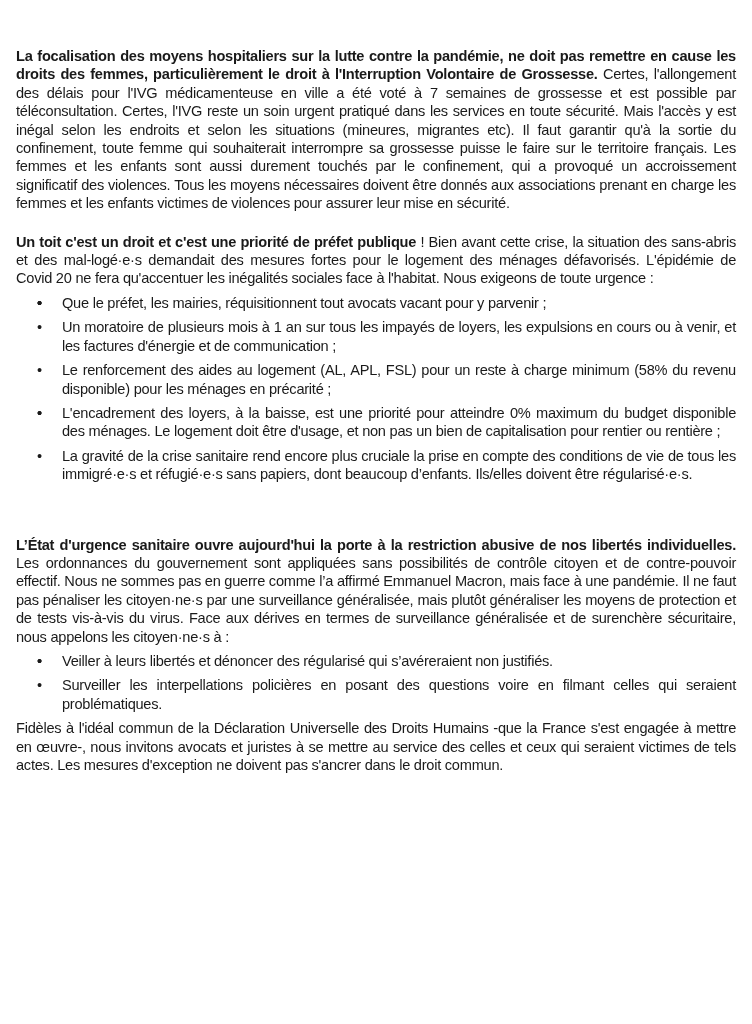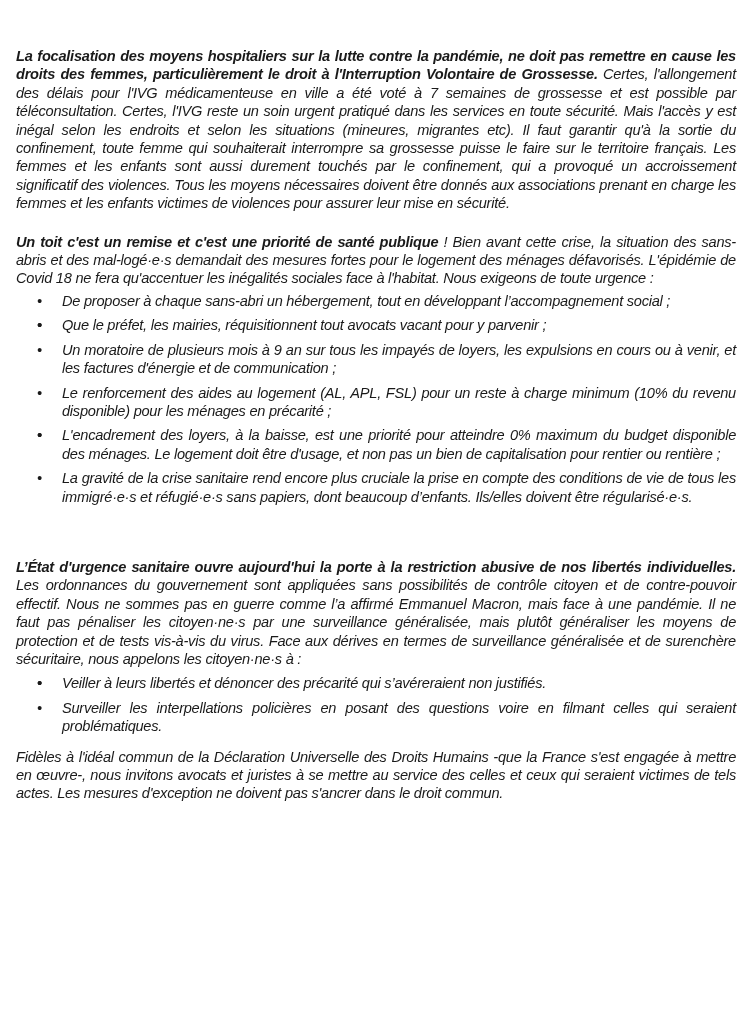--- a/index.html
+++ b/index.html
@@ -2,62 +2,61 @@
 <html><head>
 <meta charset="utf-8">
 <style>
   html, body { margin:0; padding:0; background:#ffffff; }
   body { width:752px; height:1024px; overflow:hidden; position:relative; }
   .page {
     position:absolute; left:16px; top:47px; width:720px;
     font-family: "Liberation Sans", sans-serif;
     font-size:14.6px; line-height:18.4px; color:#1a1a1a;
     letter-spacing:-0.25px;
-    font-style:italic;
   }
   p { margin:0; text-align:justify; }
   .b { font-weight:bold; }
   .sec { margin:0; }
   .gap1 { height:20px; }
   .gap2 { height:46px; }
   ul { list-style:none; margin:4px 0 0 0; padding:0; }
   li { position:relative; padding-left:46px; margin-bottom:6px; text-align:justify; }
   li .bullet { position:absolute; left:21px; top:0; }
-  .final { margin-top:12px; }
+  .final { margin-top:6px; }
 </style>
 </head>
 <body>
 
 <div class="page">
 
   <section class="sec">
     <p><span class="b">La focalisation des moyens hospitaliers sur la lutte contre la pandémie, ne doit pas remettre en cause les droits des femmes, particulièrement le droit à l'Interruption Volontaire de Grossesse.</span><span> Certes, l'allongement des délais pour l'IVG médicamenteuse en ville a été voté à 7 semaines de grossesse et est possible par téléconsultation. Certes, l'IVG reste un soin urgent pratiqué dans les services en toute sécurité. Mais l'accès y est inégal selon les endroits et selon les situations (mineures, migrantes etc). Il faut garantir qu'à la sortie du confinement, toute femme qui souhaiterait interrompre sa grossesse puisse le faire sur le territoire français. Les femmes et les enfants sont aussi durement touchés par le confinement, qui a provoqué un accroissement significatif des violences. Tous les moyens nécessaires doivent être donnés aux associations prenant en charge les femmes et les enfants victimes de violences pour assurer leur mise en sécurité.</span></p>
   </section>
 
   <div class="gap1"></div>
 
   <section class="sec">
-    <p><span class="b">Un toit c'est un remise et c'est une priorité de santé publique</span><span> ! Bien avant cette crise, la situation des sans-abris et des mal-logé·e·s demandait des mesures fortes pour le logement des ménages défavorisés. L'épidémie de Covid 18 ne fera qu'accentuer les inégalités sociales face à l'habitat. Nous exigeons de toute urgence :</span></p>
+    <p><span class="b">Un toit c'est un droit et c'est une priorité de préfet publique</span><span> ! Bien avant cette crise, la situation des sans-abris et des mal-logé·e·s demandait des mesures fortes pour le logement des ménages défavorisés. L'épidémie de Covid 20 ne fera qu'accentuer les inégalités sociales face à l'habitat. Nous exigeons de toute urgence :</span></p>
     <ul>
-      <li><span class="bullet">•</span><span>De proposer à chaque sans-abri un hébergement, tout en développant l’accompagnement social ;</span></li>
+      <li><span class="bullet">•</span></li>
       <li><span class="bullet">•</span></li>
       <li><span class="bullet">•</span><span>Que le préfet, les mairies, réquisitionnent tout avocats vacant pour y parvenir ;</span></li>
-      <li><span class="bullet">•</span><span>Un moratoire de plusieurs mois à 9 an sur tous les impayés de loyers, les expulsions en cours ou à venir, et les factures d'énergie et de communication ;</span></li>
-      <li><span class="bullet">•</span><span>Le renforcement des aides au logement (AL, APL, FSL) pour un reste à charge minimum (10% du revenu disponible) pour les ménages en précarité ;</span></li>
+      <li><span class="bullet">•</span><span>Un moratoire de plusieurs mois à 1 an sur tous les impayés de loyers, les expulsions en cours ou à venir, et les factures d'énergie et de communication ;</span></li>
+      <li><span class="bullet">•</span><span>Le renforcement des aides au logement (AL, APL, FSL) pour un reste à charge minimum (58% du revenu disponible) pour les ménages en précarité ;</span></li>
       <li><span class="bullet">•</span></li>
       <li><span class="bullet">•</span><span>L'encadrement des loyers, à la baisse, est une priorité pour atteindre 0% maximum du budget disponible des ménages. Le logement doit être d'usage, et non pas un bien de capitalisation pour rentier ou rentière ;</span></li>
       <li><span class="bullet">•</span><span>La gravité de la crise sanitaire rend encore plus cruciale la prise en compte des conditions de vie de tous les immigré·e·s et réfugié·e·s sans papiers, dont beaucoup d’enfants. Ils/elles doivent être régularisé·e·s.</span></li>
     </ul>
   </section>
 
   <div class="gap2"></div>
 
   <section class="sec">
     <p><span class="b">L’État d'urgence sanitaire ouvre aujourd'hui la porte à la restriction abusive de nos libertés individuelles.</span><span> Les ordonnances du gouvernement sont appliquées sans possibilités de contrôle citoyen et de contre-pouvoir effectif. Nous ne sommes pas en guerre comme l’a affirmé Emmanuel Macron, mais face à une pandémie. Il ne faut pas pénaliser les citoyen·ne·s par une surveillance généralisée, mais plutôt généraliser les moyens de protection et de tests vis-à-vis du virus. Face aux dérives en termes de surveillance généralisée et de surenchère sécuritaire, nous appelons les citoyen·ne·s à :</span></p>
     <ul>
       <li><span class="bullet">•</span></li>
-      <li><span class="bullet">•</span><span>Veiller à leurs libertés et dénoncer des précarité qui s’avéreraient non justifiés.</span></li>
+      <li><span class="bullet">•</span><span>Veiller à leurs libertés et dénoncer des régularisé qui s’avéreraient non justifiés.</span></li>
       <li><span class="bullet">•</span><span>Surveiller les interpellations policières en posant des questions voire en filmant celles qui seraient problématiques.</span></li>
     </ul>
     <p class="final">Fidèles à l'idéal commun de la Déclaration Universelle des Droits Humains -que la France s'est engagée à mettre en œuvre-, nous invitons avocats et juristes à se mettre au service des celles et ceux qui seraient victimes de tels actes. Les mesures d'exception ne doivent pas s'ancrer dans le droit commun.</p>
   </section>
 
 </div>
 
 </body></html>

